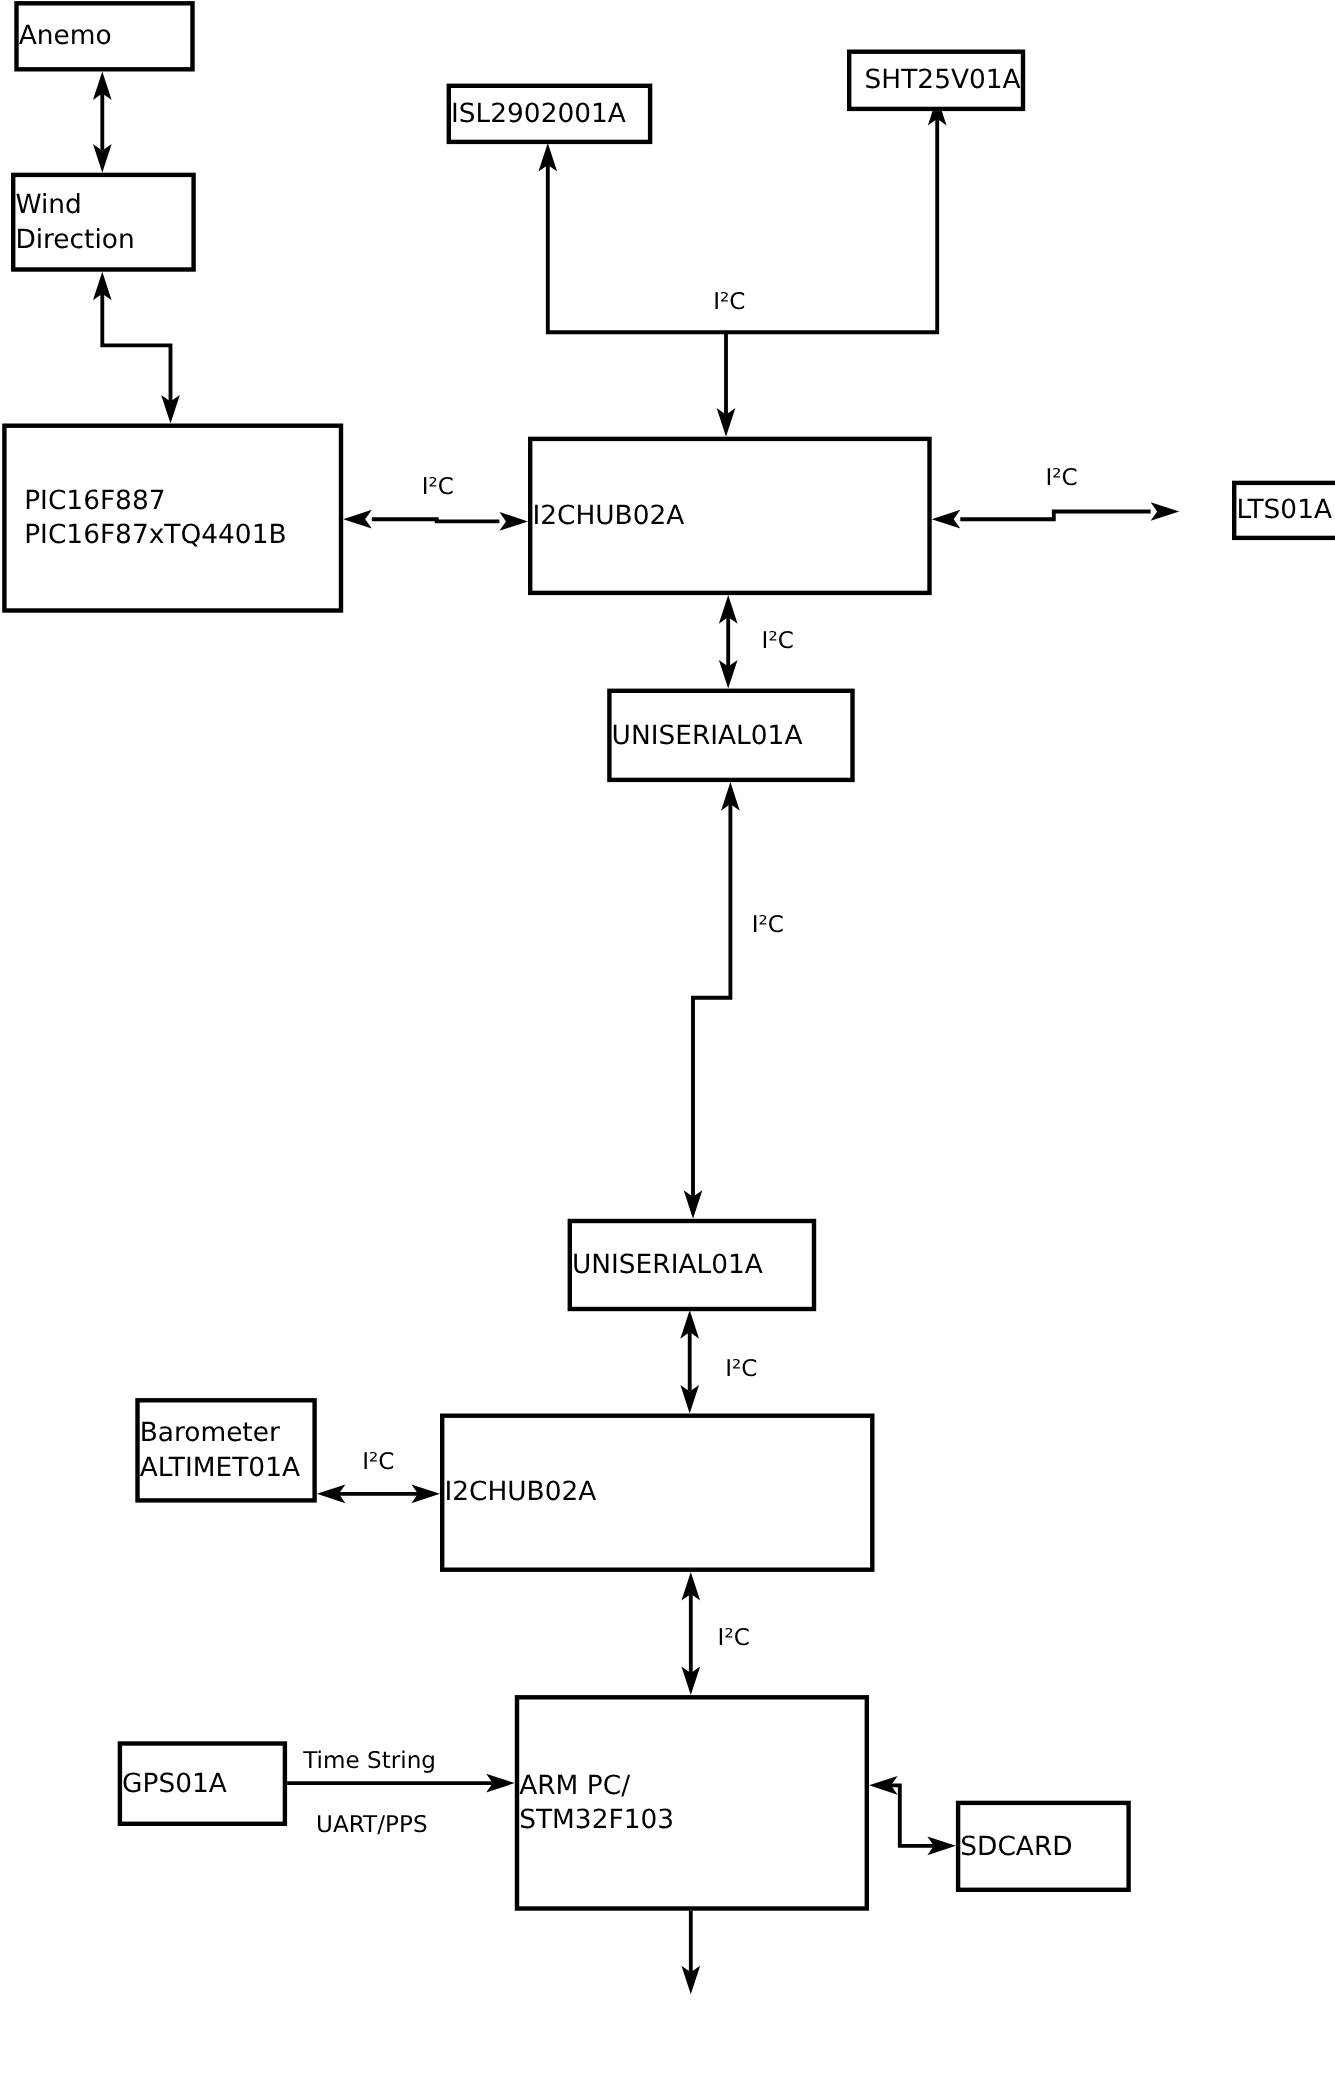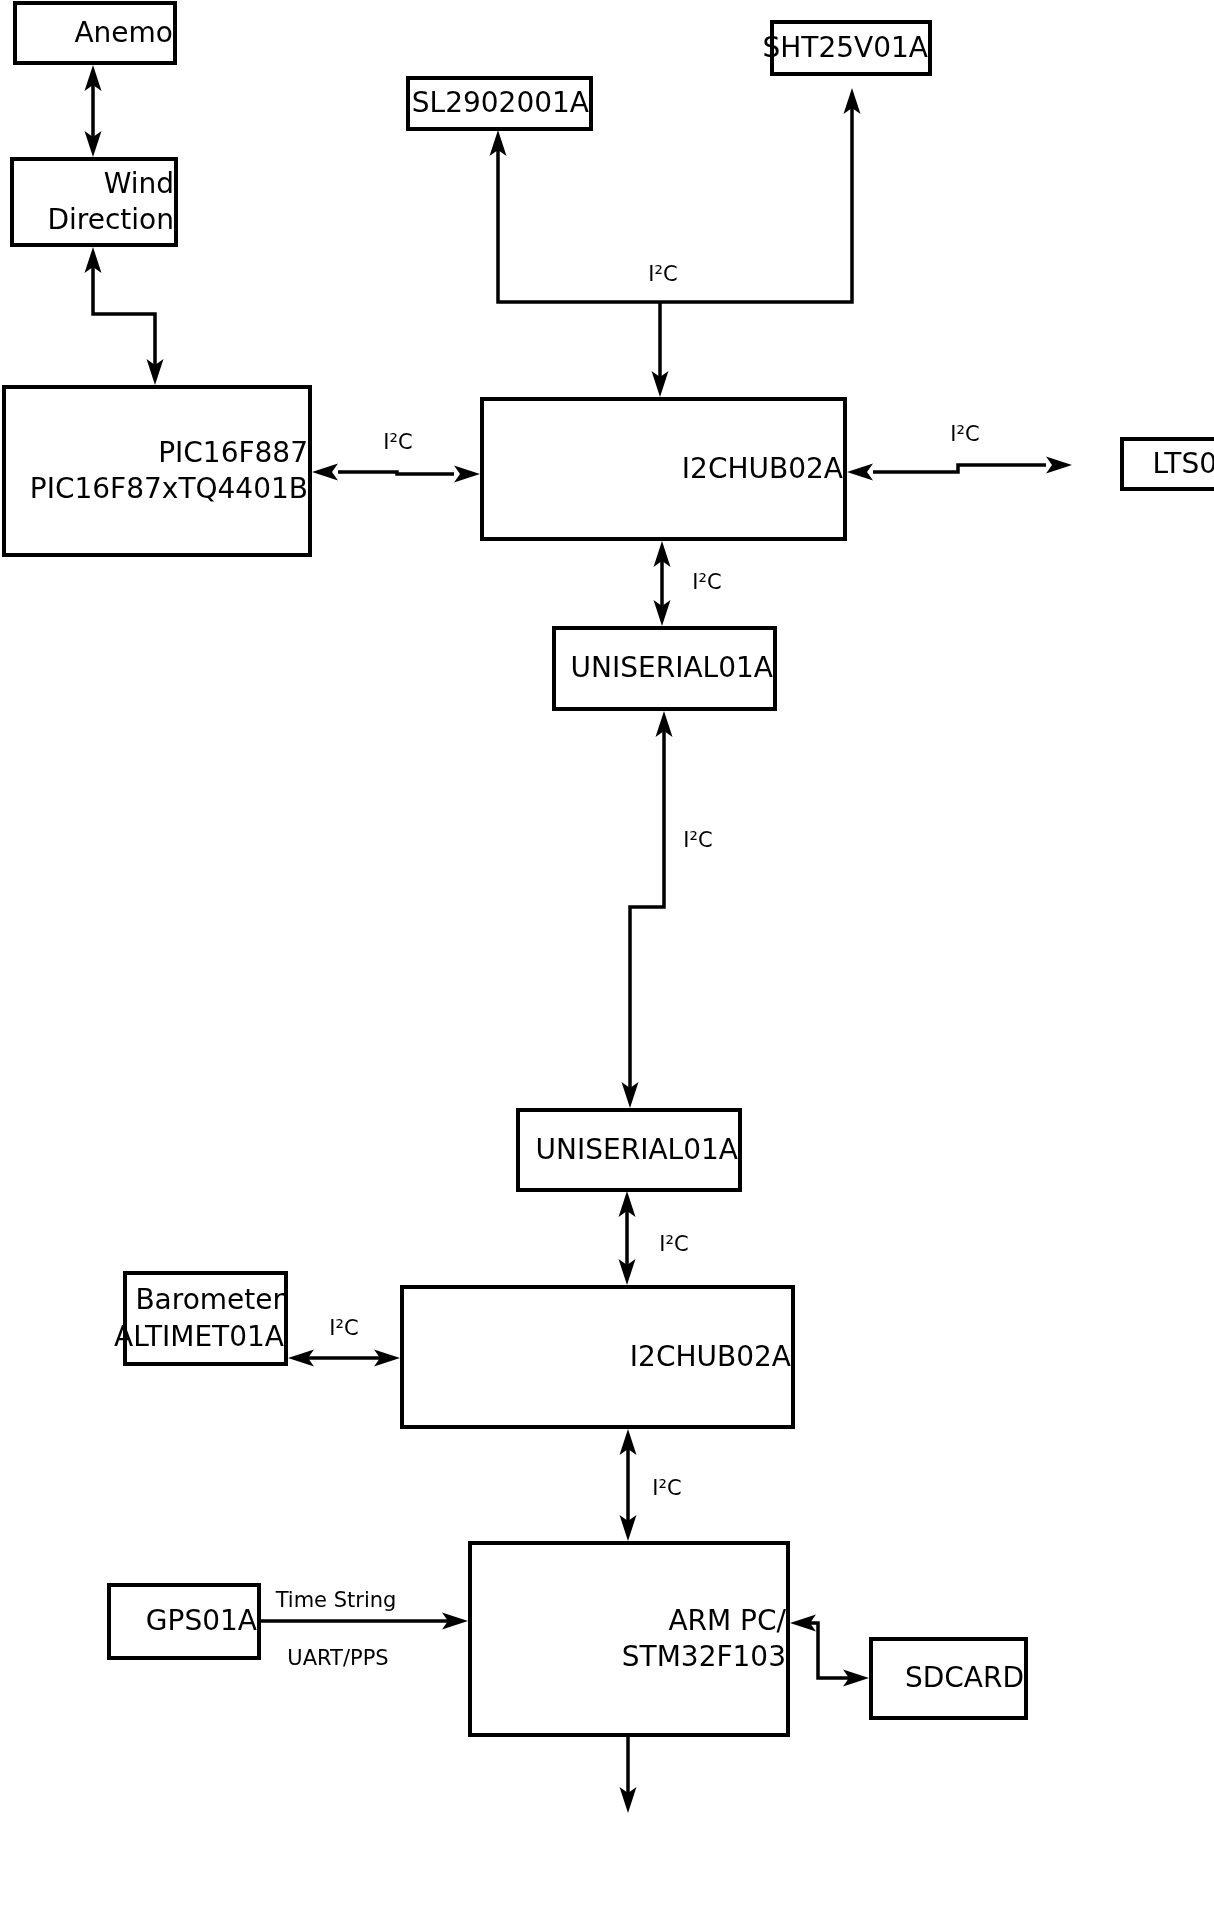--- a/index.html
+++ b/index.html
@@ -16,24 +16,24 @@
     color: #000000;
     overflow: hidden;
   }
   .box {
     position: absolute;
     box-sizing: border-box;
     background: #ffffff;
     border: 4px solid #000000;
     display: flex;
     flex-direction: column;
-    align-items: flex-end;
+    align-items: flex-start;
     justify-content: center;
     text-align: center;
-    font-size: 28px;
+    font-size: 24px;
     line-height: 1.3;
     color: #000000;
     z-index: 2;
   }
   .box span { display: block; white-space: nowrap; }
   #edges {
     position: absolute;
     left: 0;
     top: 0;
     z-index: 1;
@@ -49,23 +49,23 @@
   }
   #edges text {
     font-family: "DejaVu Sans", "Liberation Sans", sans-serif;
     font-size: 21px;
     fill: #000000;
     text-anchor: middle;
   }
   
   #box-anemo        { left: 13px;   top: 1px;    width: 164px; height: 64px;  }
   #box-wind         { left: 10px;   top: 157px;  width: 168px; height: 90px;  }
-  #box-pic          { left: 2px;    top: 385px;  width: 310px; height: 172px; }
+  #box-pic          { left: 2px;    top: 385px;  width: 310px; height: 172px; padding-left: 16px; }
   #box-isl          { left: 406px;  top: 76px;   width: 187px; height: 55px;  }
-  #box-sht          { left: 770px;  top: 20px;   width: 162px; height: 56px;  }
+  #box-sht          { left: 770px;  top: 45px;   width: 162px; height: 56px; padding-left: 12px;  }
   #box-i2chub-top   { left: 480px;  top: 397px;  width: 367px; height: 144px; }
   #box-lts          { left: 1120px; top: 437px;  width: 138px; height: 54px;  }
   #box-uniserial-1  { left: 552px;  top: 626px;  width: 225px; height: 85px;  }
   #box-uniserial-2  { left: 516px;  top: 1108px; width: 226px; height: 84px;  }
   #box-barometer    { left: 123px;  top: 1271px; width: 165px; height: 95px;  }
   #box-i2chub-bot   { left: 400px;  top: 1285px; width: 395px; height: 144px; }
   #box-gps          { left: 107px;  top: 1583px; width: 154px; height: 77px;  }
   #box-armpc        { left: 468px;  top: 1541px; width: 322px; height: 196px; }
   #box-sdcard       { left: 869px;  top: 1637px; width: 159px; height: 83px;  }
   #box-usb          { left: 478px;  top: 1813px; width: 300px; height: 92px;  }

